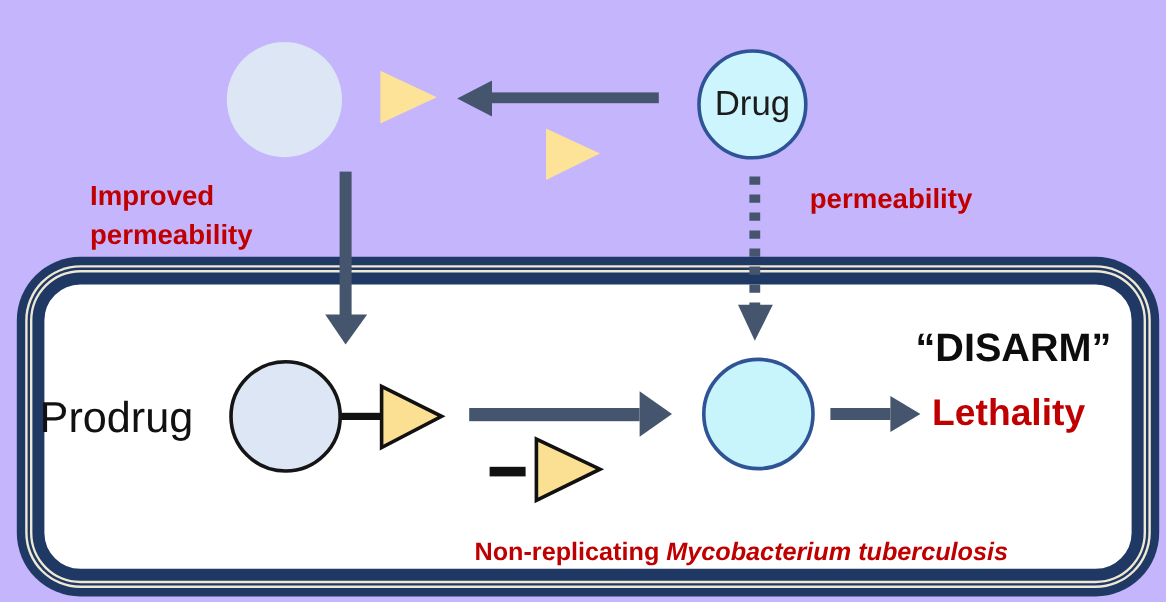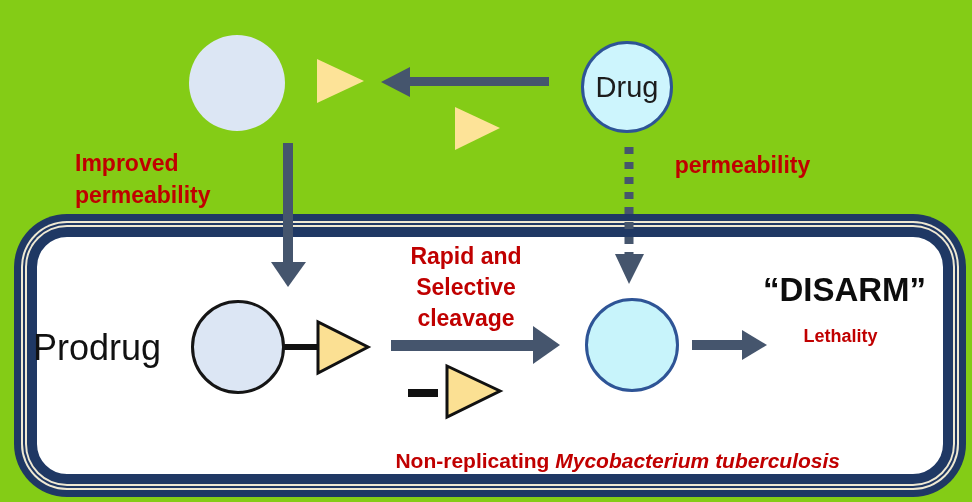--- a/index.html
+++ b/index.html
@@ -1,17 +1,17 @@
 <!DOCTYPE html>
 <html><head>
 <meta charset="utf-8">
 <style>
   html,body{margin:0;padding:0;background:#000;}
   #canvas{
-    position:relative;width:972px;height:502px;background:#84cc16;overflow:hidden;
+    position:relative;width:972px;height:502px;background:#c4b5fd;overflow:hidden;
     font-family:"Liberation Sans",sans-serif;
   }
   
   #cell{
     position:absolute;left:27px;top:227px;width:926px;height:257px;
     box-sizing:border-box;background:#fff;
     border:10px solid #1f3864;border-radius:40px;
     box-shadow:0 0 0 2px #efe9d4, 0 0 0 4px #1f3864, 0 0 0 6px #efe9d4, 0 0 0 13px #1f3864;
   }
   .circle{position:absolute;border-radius:50%;box-sizing:border-box;}
@@ -23,21 +23,21 @@
   }
   #prodrug-circle{left:191px;top:300px;width:94px;height:94px;background:#dce6f4;border:3px solid #151515;z-index:6;}
   #active-drug-circle{left:585px;top:298px;width:94px;height:94px;background:#c8f4fb;border:3px solid #2e5496;z-index:6;}
   .lbl{position:absolute;z-index:8;}
   .red{color:#c00000;font-weight:bold;}
   #improved-label{left:75px;top:147px;width:190px;text-align:left;font-size:23px;line-height:32px;}
   #poor-label{left:650px;top:149px;width:185px;text-align:center;font-size:23px;line-height:32px;}
   #cleavage-label{left:375px;top:241px;width:182px;text-align:center;font-size:23px;line-height:31px;}
   #prodrug-label{left:33px;top:327px;font-size:36px;color:#111;}
   #disarm-label{left:742px;top:271px;width:205px;text-align:center;font-size:33px;font-weight:bold;color:#0d0d0d;}
-  #lethality-label{left:768px;top:326px;width:145px;text-align:center;font-size:18px;}
+  #lethality-label{left:768px;top:326px;width:145px;text-align:center;font-size:31px;}
   #caption{left:240px;top:449px;width:600px;text-align:right;font-size:21px;}
   #caption .species{font-style:italic;}
   #shape-layer{position:absolute;left:0;top:0;width:972px;height:502px;z-index:5;pointer-events:none;}
 </style>
 </head>
 <body>
 
 <div id="canvas">
 
   <div id="cell"></div>
@@ -88,25 +88,20 @@
 
   <div id="improved-label" class="lbl red">
     <div>Improved</div>
     <div>permeability</div>
   </div>
 
   <div id="poor-label" class="lbl red">
     <div>permeability</div>
   </div>
 
-  <div id="cleavage-label" class="lbl red">
-    <div>Rapid and</div>
-    <div>Selective</div>
-    <div>cleavage</div>
-  </div>
 
   <div id="prodrug-label" class="lbl">Prodrug</div>
 
   <div id="disarm-label" class="lbl">“DISARM”</div>
 
   <div id="lethality-label" class="lbl red">Lethality</div>
 
   <div id="caption" class="lbl red">
     <span>Non-replicating </span><span class="species">Mycobacterium tuberculosis</span>
   </div>

